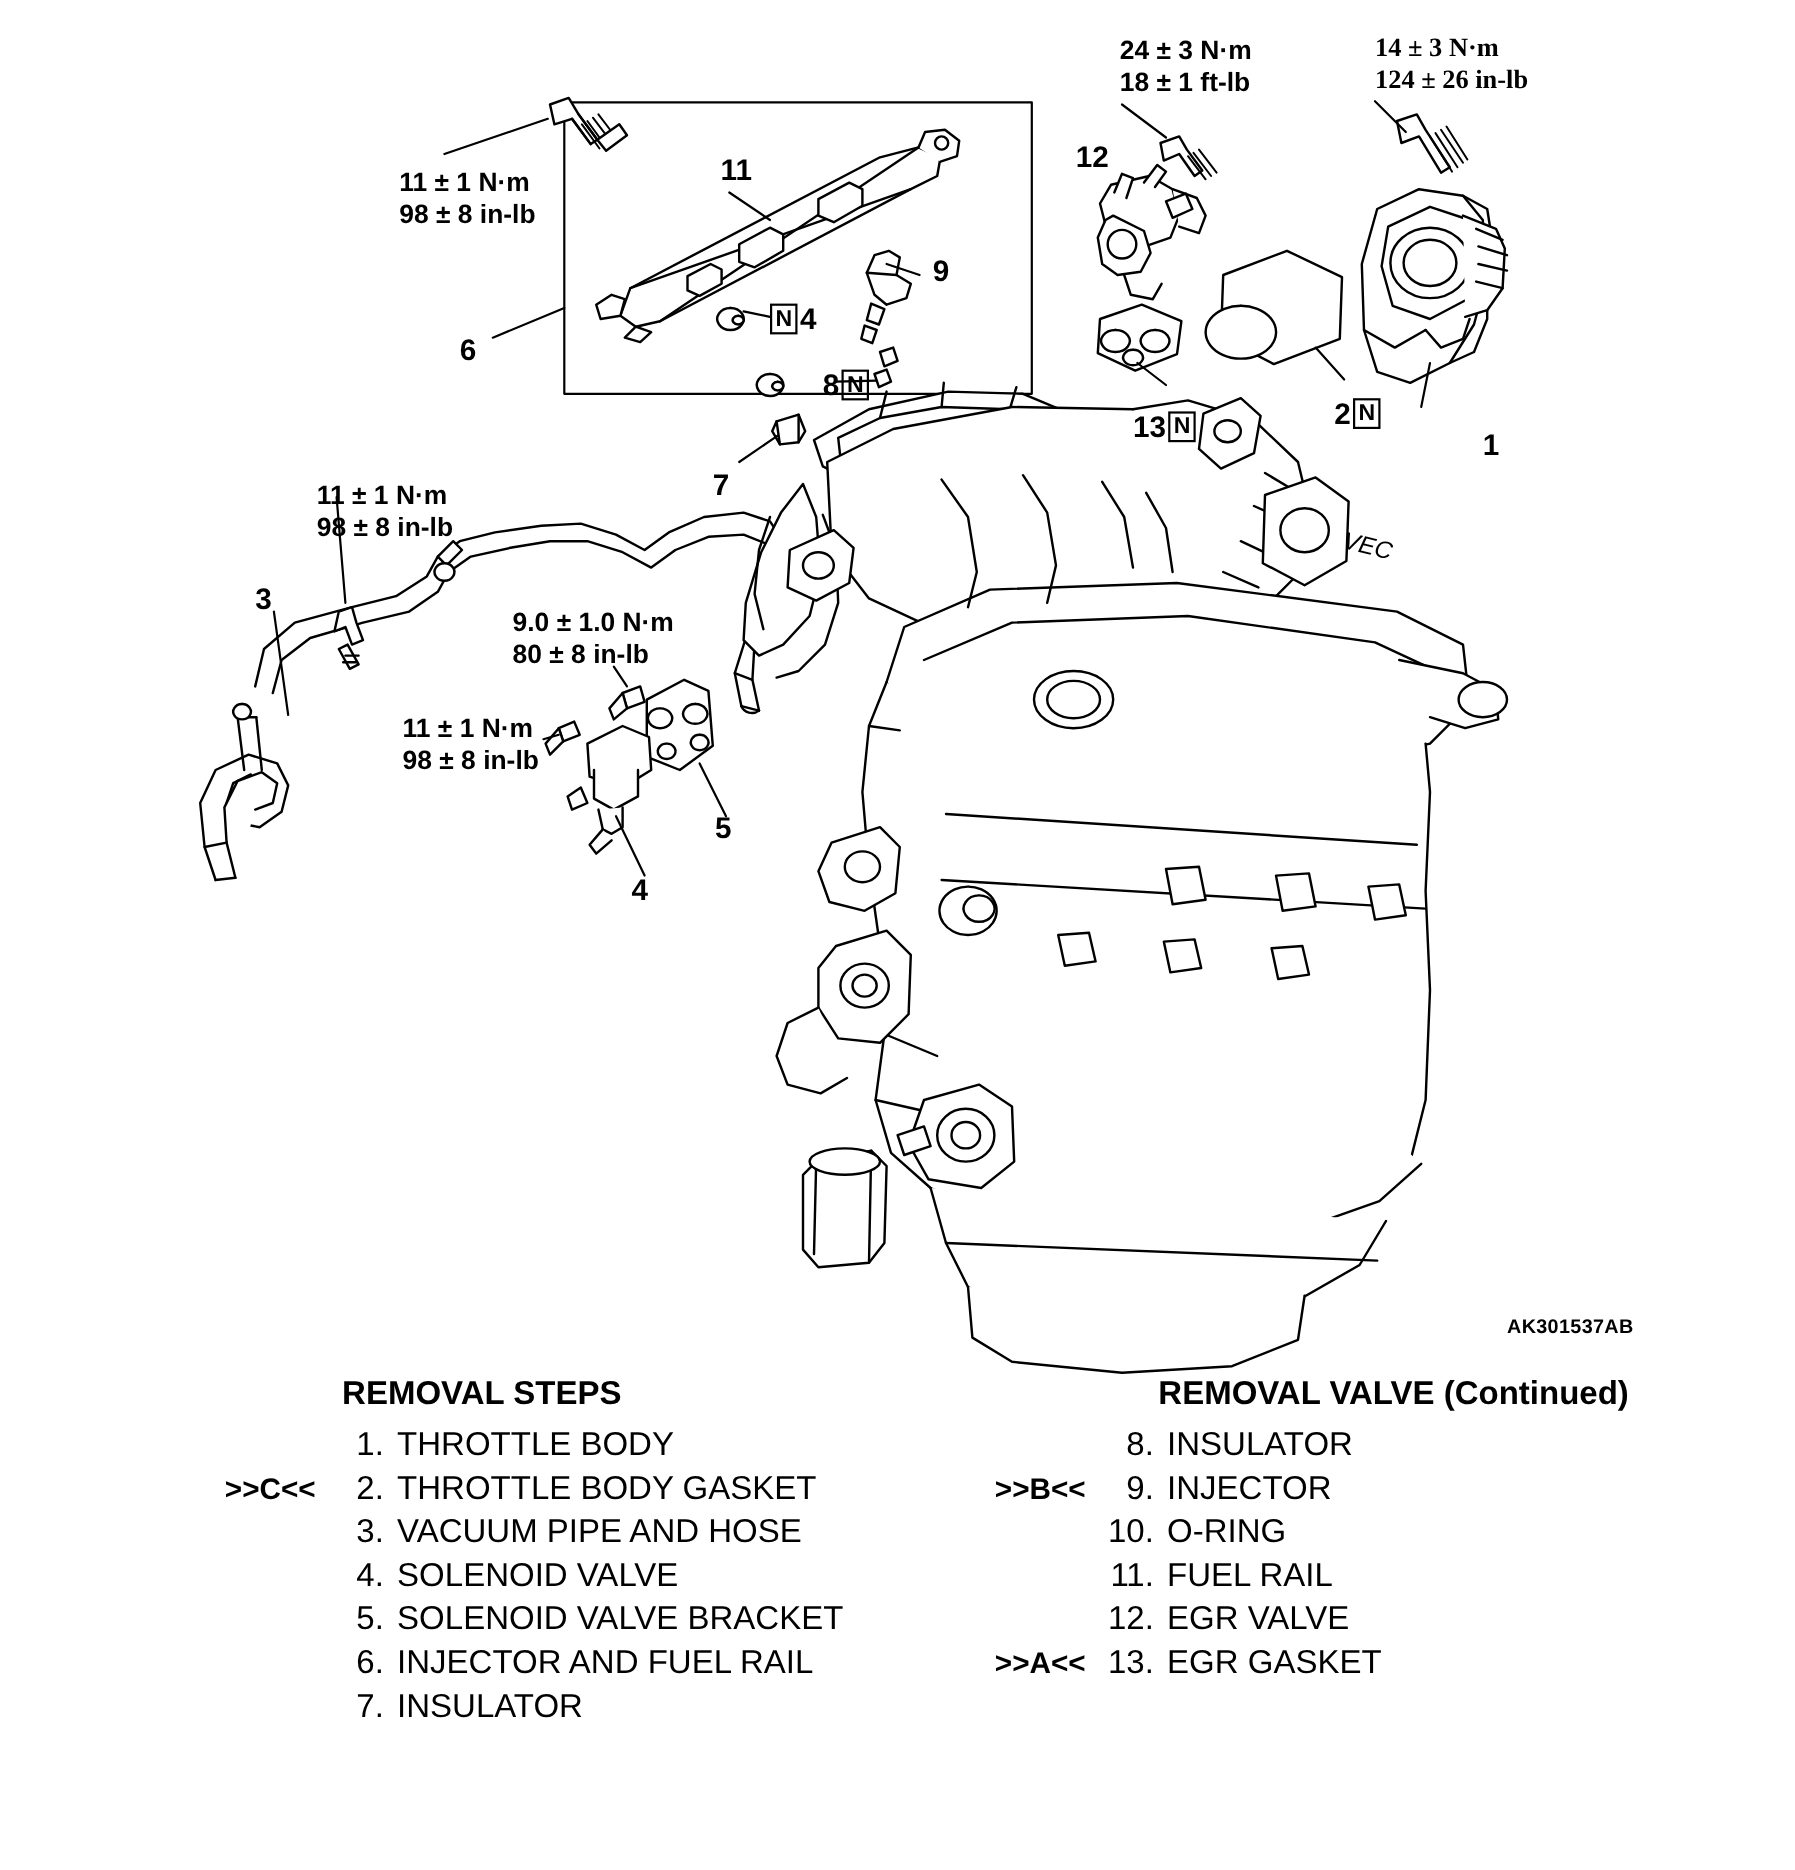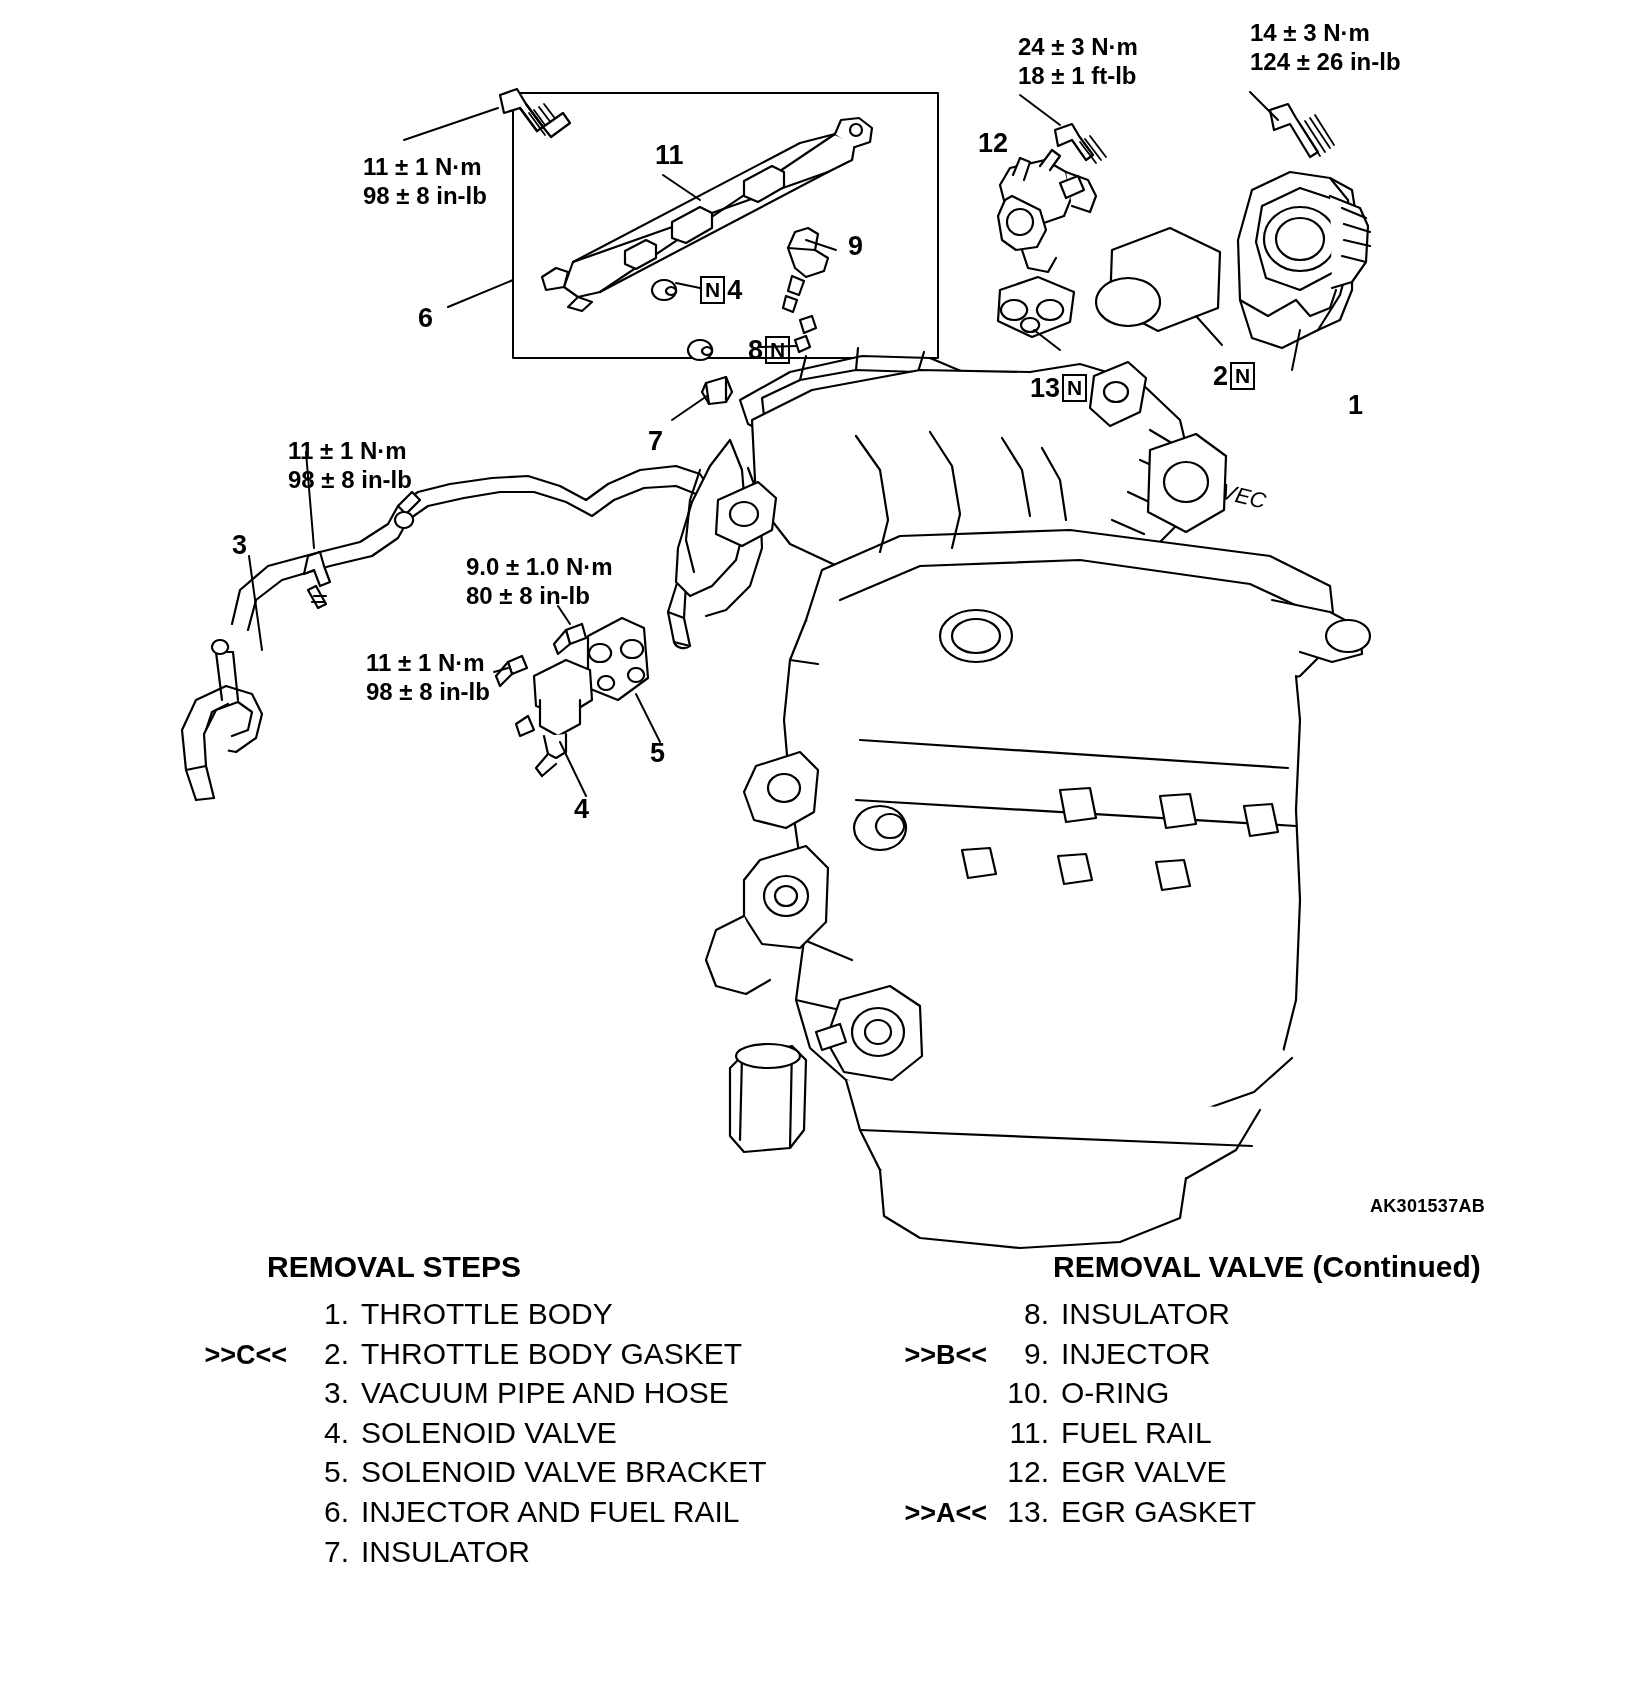--- a/index.html
+++ b/index.html
@@ -98,21 +98,21 @@
   }
   .legend-num {
     width: 52px;
     text-align: right;
     padding-right: 12px;
   }
   .legend-label {
     text-align: left;
   }
   #col-left { left: 195px; }
-  #col-left .legend-title { margin-left: 72px; }
+  #col-left .legend-title { margin-left: 116px; }
   #col-right { left: 895px; }
   #col-right .legend-title { margin-left: 158px; }
 </style>
 </head>
 <body>
 
 <div id="diagram-root">
 
   <svg class="svg-layer" viewBox="0 0 1632 1700" xmlns="http://www.w3.org/2000/svg">
     <g fill="none" stroke="#000" stroke-width="2.2" stroke-linejoin="round" stroke-linecap="round">
@@ -340,21 +340,21 @@
 
     </g>
   </svg>
 
   <div class="torque" style="left:363px; top:152px;"><span>11 ± 1 N·m</span>
 <span>98 ± 8 in-lb</span></div>
 
   <div class="torque" style="left:1018px; top:32px;"><span>24 ± 3 N·m</span>
 <span>18 ± 1 ft-lb</span></div>
 
-  <div class="torque" style="left:1250px; top:18px;"><span>14 ± 3 N·m</span>
+  <div class="torque" style="left:1250px; top:30px;font-family:Liberation Serif, serif;"><span>14 ± 3 N·m</span>
 <span>124 ± 26 in-lb</span></div>
 
   <div class="torque" style="left:288px; top:436px;"><span>11 ± 1 N·m</span>
 <span>98 ± 8 in-lb</span></div>
 
   <div class="torque" style="left:466px; top:552px;"><span>9.0 ± 1.0 N·m</span>
 <span>80 ± 8 in-lb</span></div>
 
   <div class="torque" style="left:366px; top:648px;"><span>11 ± 1 N·m</span>
 <span>98 ± 8 in-lb</span></div>

